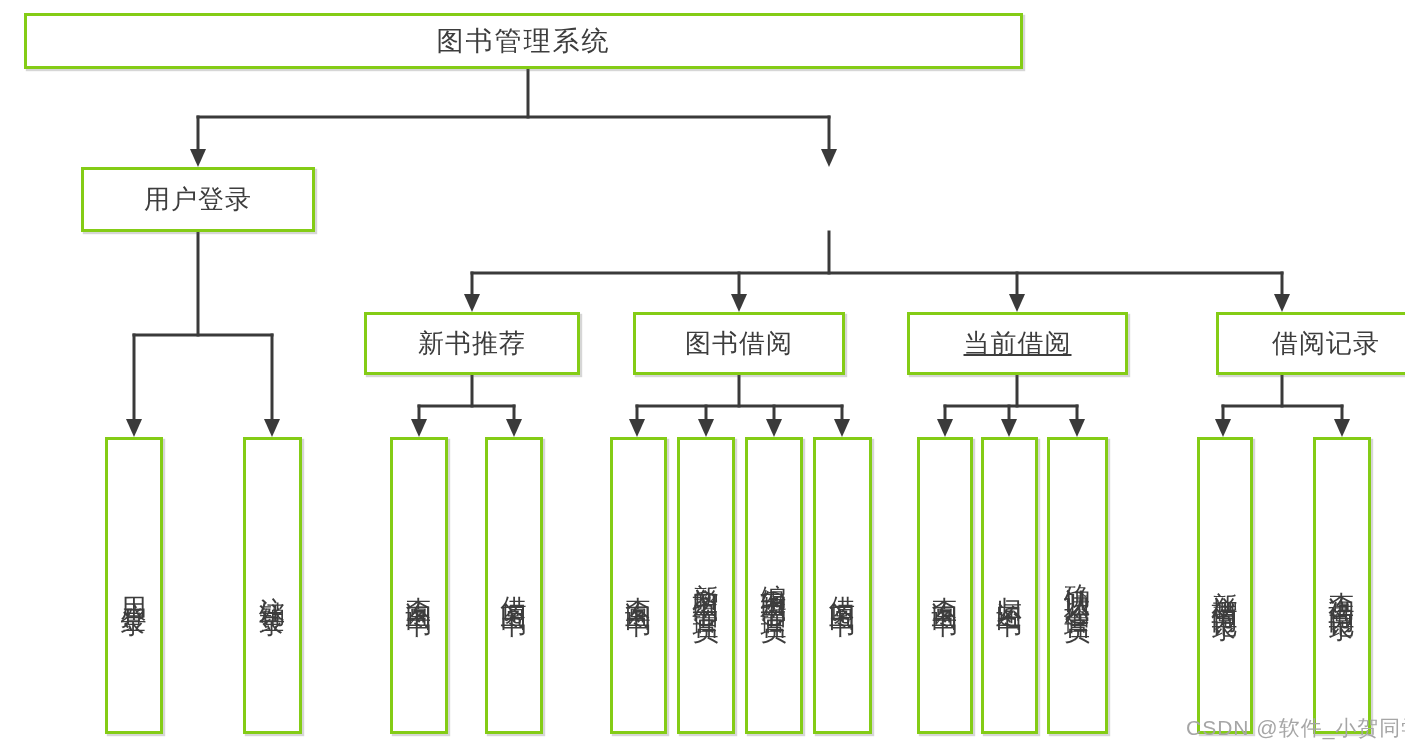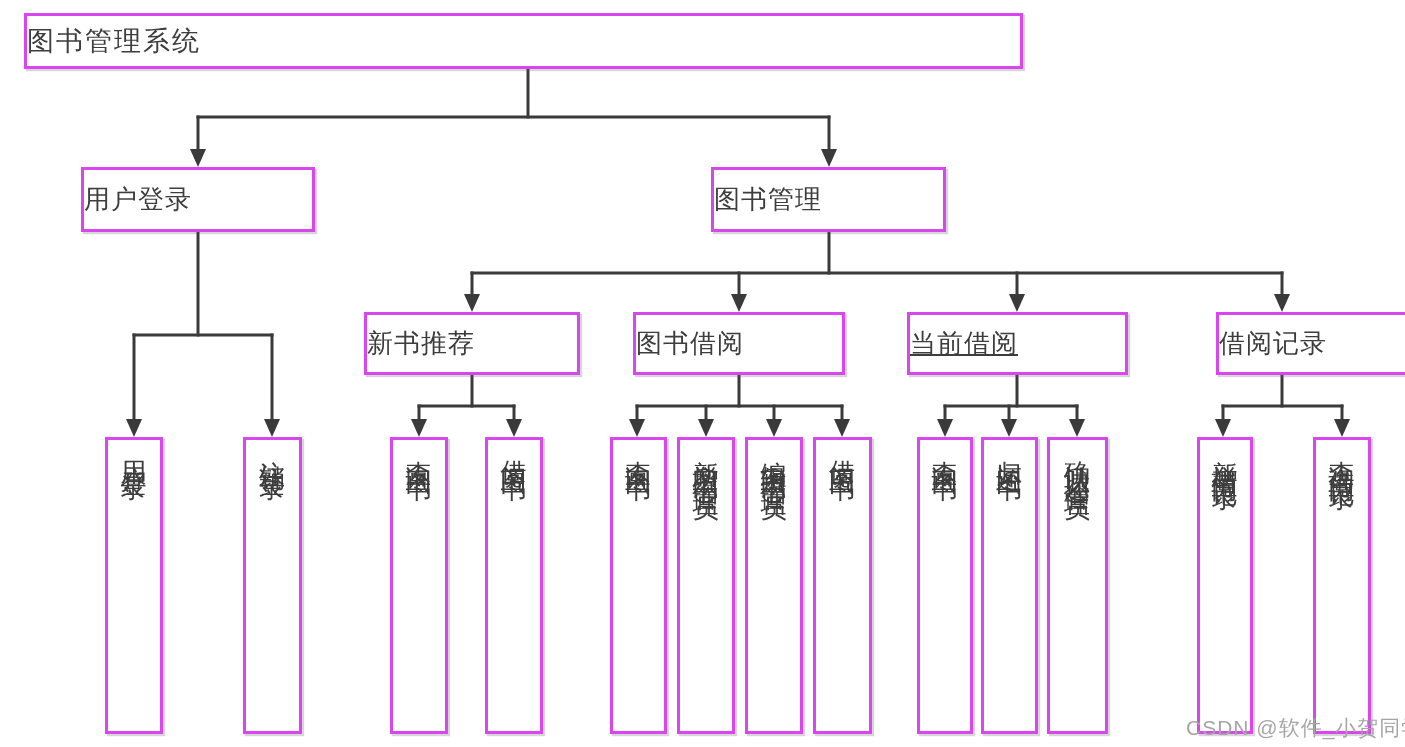--- a/index.html
+++ b/index.html
@@ -3,22 +3,22 @@
 <meta charset="utf-8">
 <style>
   html, body { margin:0; padding:0; background:#ffffff; }
   .stage {
     position:relative; width:1405px; height:747px; background:#ffffff;
     font-family:"Liberation Sans","DejaVu Sans",sans-serif; overflow:hidden;
   }
   .connectors { position:absolute; left:0; top:0; z-index:0; }
   .node {
     position:absolute; box-sizing:border-box; z-index:1;
-    border:3px solid #d946ef; background:#ffffff; color:#3d3d3d;
-    display:flex; align-items:center; 
+    border:3px solid #84cc16; background:#ffffff; color:#3d3d3d;
+    display:flex; align-items:center; justify-content:center;
     box-shadow:2px 2px 1px rgba(90,90,90,0.25);
   }
   .h-node { font-size:26px; letter-spacing:1px; white-space:nowrap; }
   .root-node { font-size:27px; letter-spacing:2px; }
   .v-node {
     writing-mode:vertical-rl; text-orientation:mixed;
     font-size:26px; letter-spacing:5px; line-height:1;
   }
   .watermark {
     position:absolute; z-index:2; left:1186px; top:714px;
@@ -96,23 +96,20 @@
     </g>
   </svg>
 
   <div class="node h-node root-node" style="left:24px; top:13px; width:999px; height:56px;">
     <span>图书管理系统</span>
   </div>
 
   <div class="node h-node" style="left:81px; top:167px; width:234px; height:65px;">
     <span>用户登录</span>
   </div>
-  <div class="node h-node" style="left:711px; top:167px; width:235px; height:65px;">
-    <span>图书管理</span>
-  </div>
 
   <div class="node h-node" style="left:364px; top:312px; width:216px; height:63px;">
     <span>新书推荐</span>
   </div>
   <div class="node h-node" style="left:633px; top:312px; width:212px; height:63px;">
     <span>图书借阅</span>
   </div>
   <div class="node h-node" style="left:907px; top:312px; width:221px; height:63px;text-decoration:underline;">
     <span>当前借阅</span>
   </div>

